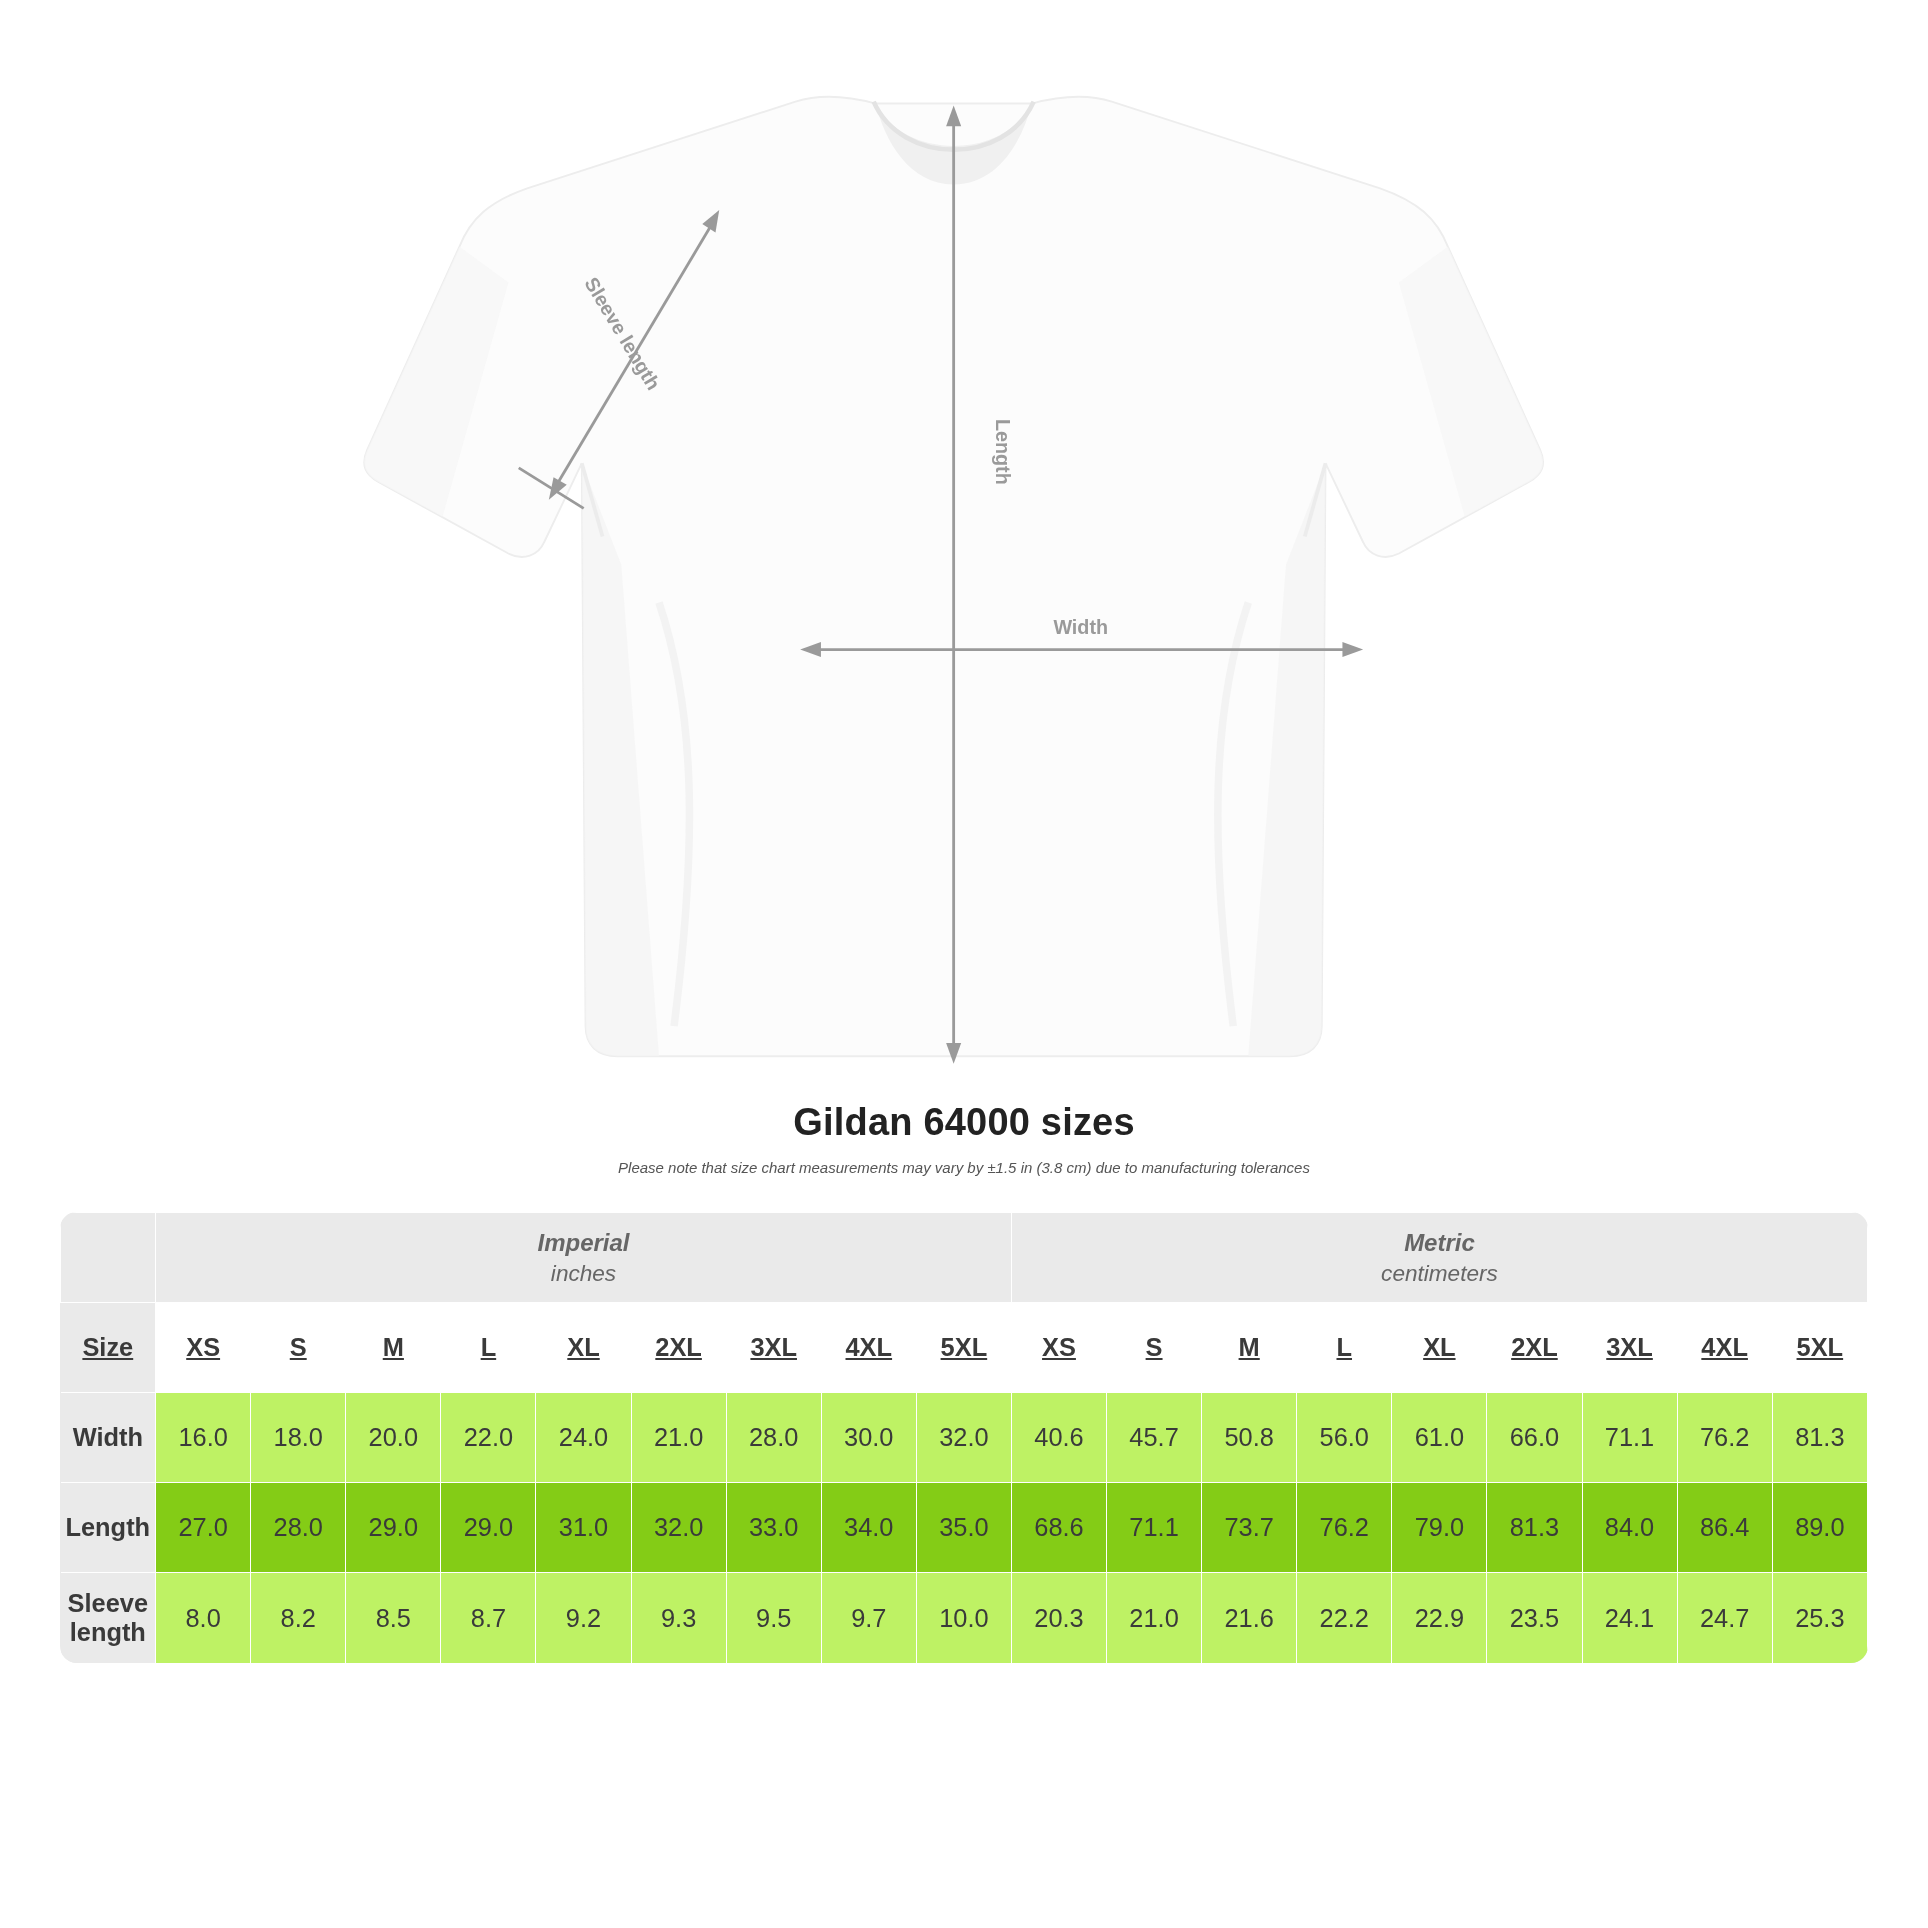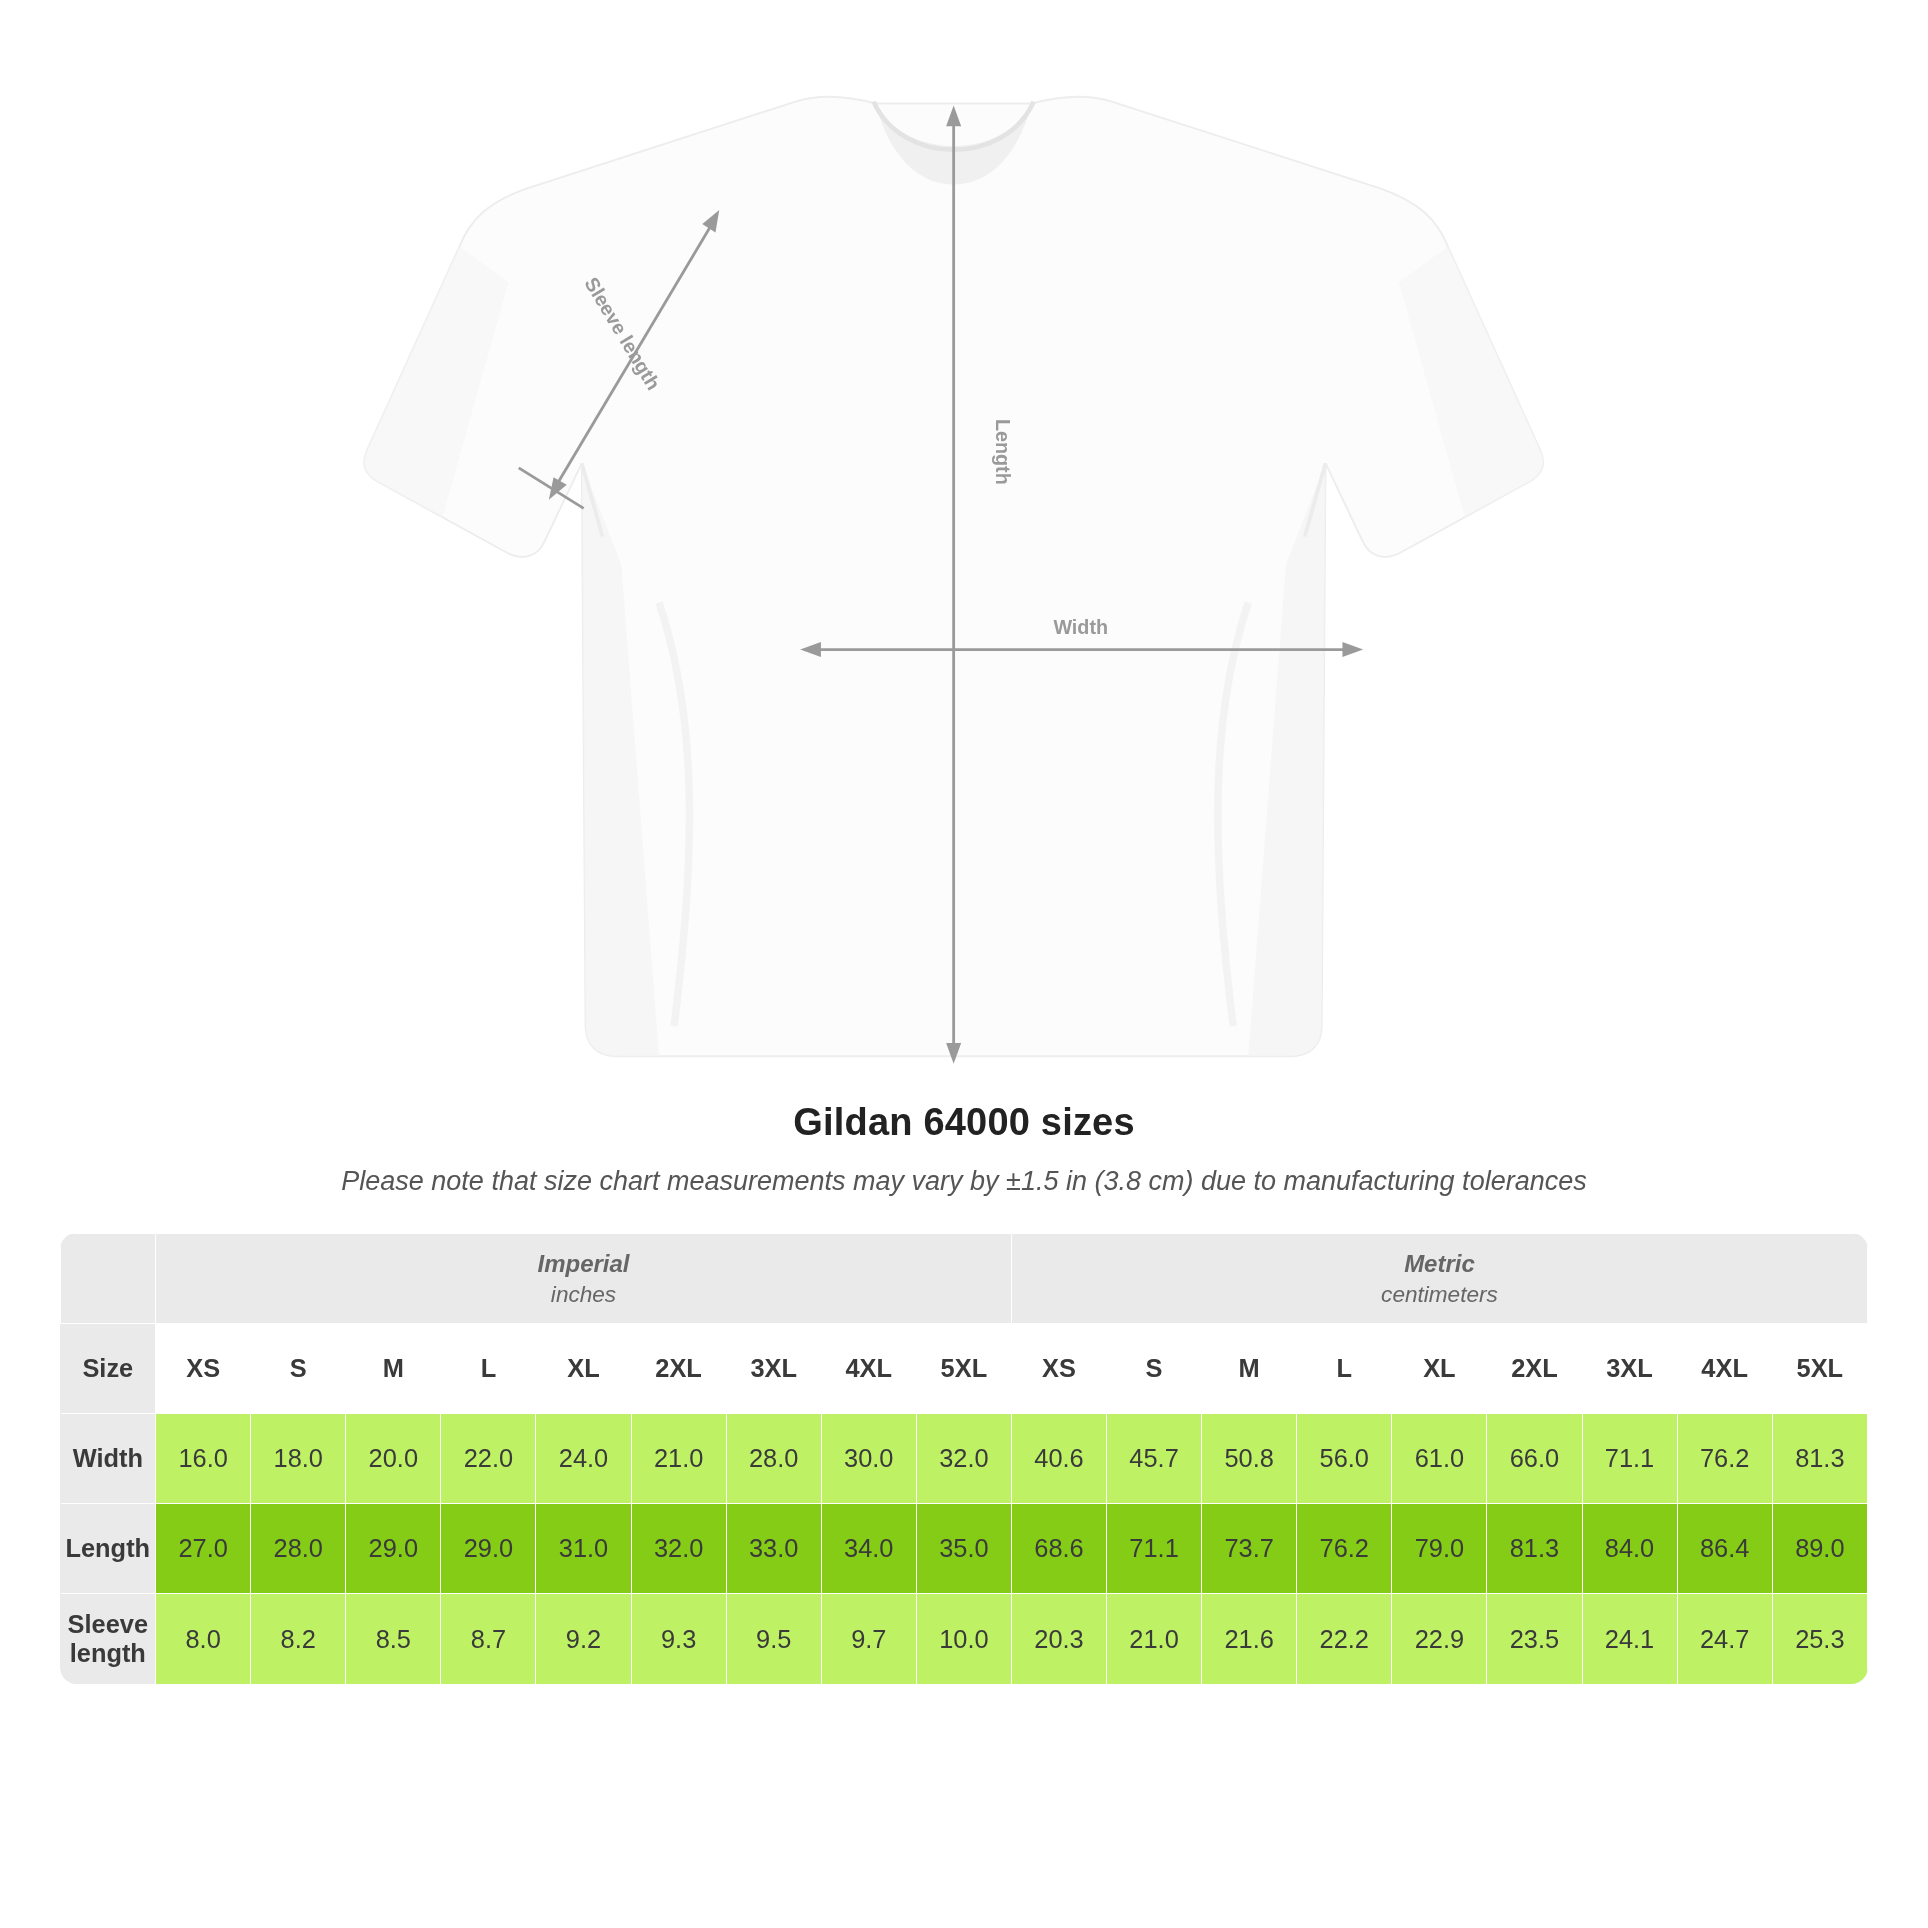--- a/index.html
+++ b/index.html
@@ -37,24 +37,24 @@
     text-align: center;
     margin-top: 9.4px;
   }
   .chart-title {
     font-size: 38px;
     font-weight: bold;
     color: #222222;
     letter-spacing: 0.2px;
   }
   .chart-note {
-    font-size: 27px;
+    font-size: 15px;
     font-style: italic;
     color: #555555;
-    margin-top: 22px;
+    margin-top: 15px;
   }
 
   
   .table-wrap {
     margin: 36px 60px 0 60px;
     border-radius: 17px;
     overflow: hidden;
     background: #eaeaea;
   }
   table.size-table {
@@ -95,20 +95,21 @@
     font-weight: bold;
     font-size: 26px;
     color: #444444;
     width: 179px;
     border-left: none !important;
   }
   .hdr-row td {
     background: #ffffff;
     font-weight: bold;
     color: #444444;
+    text-decoration: underline;
   }
   .hdr-row td.row-label { background: #eaeaea; }
   .band-a td { background: #bef264; }
   .band-b td { background: #84cc16; }
   .band-a td.row-label, .band-b td.row-label { background: #eaeaea; }
   tr:last-child td { border-bottom: none; }
   td:last-child { border-right: none; }
 
   
   .dim-label {

